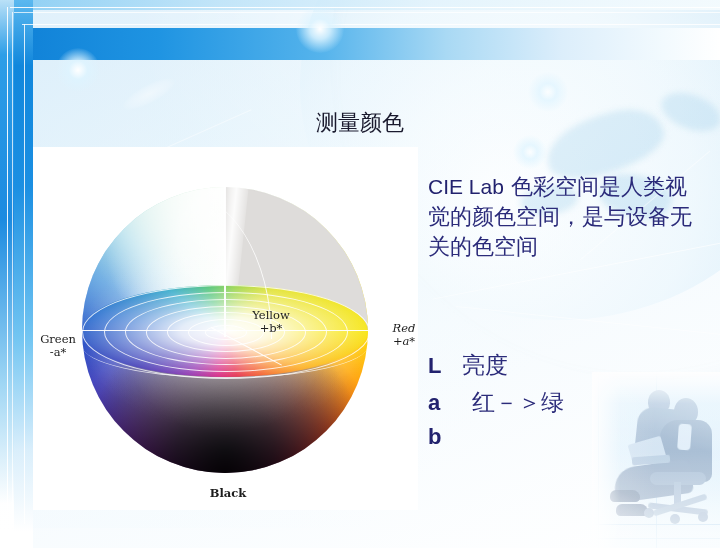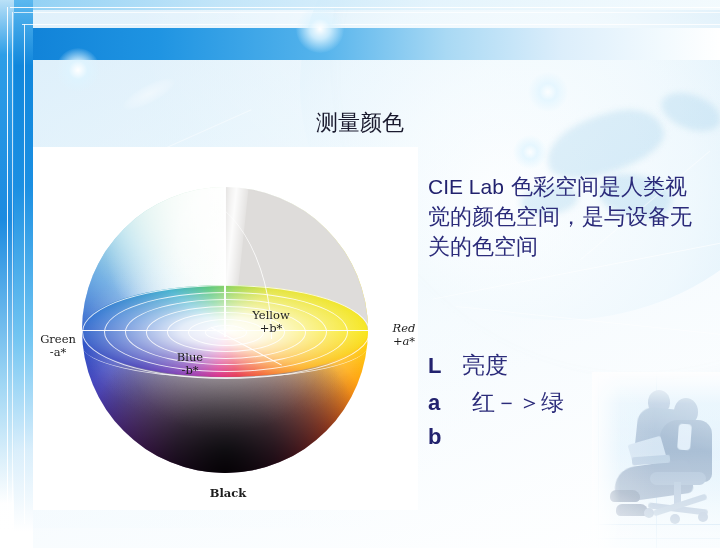--- a/index.html
+++ b/index.html
@@ -332,24 +332,20 @@
         <span>+b*</span>
       </div>
       <div class="fig-label lbl-green">
         <span>Green</span><br>
         <span>-a*</span>
       </div>
       <div class="fig-label lbl-red">
         <span>Red</span><br>
         <span>+a*</span>
       </div>
-      <div class="fig-label lbl-blue">
-        <span>Blue</span><br>
-        <span>-b*</span>
-      </div>
       <div class="fig-label lbl-black">
         <span>Black</span>
       </div>
     </div>
   </div>
 
   <div class="rt-block">
     <div class="rt-para"><b>CIE Lab</b><span> 色彩空间是人类视觉的颜色空间，是与设备无关的色空间</span></div>
   </div>
 

